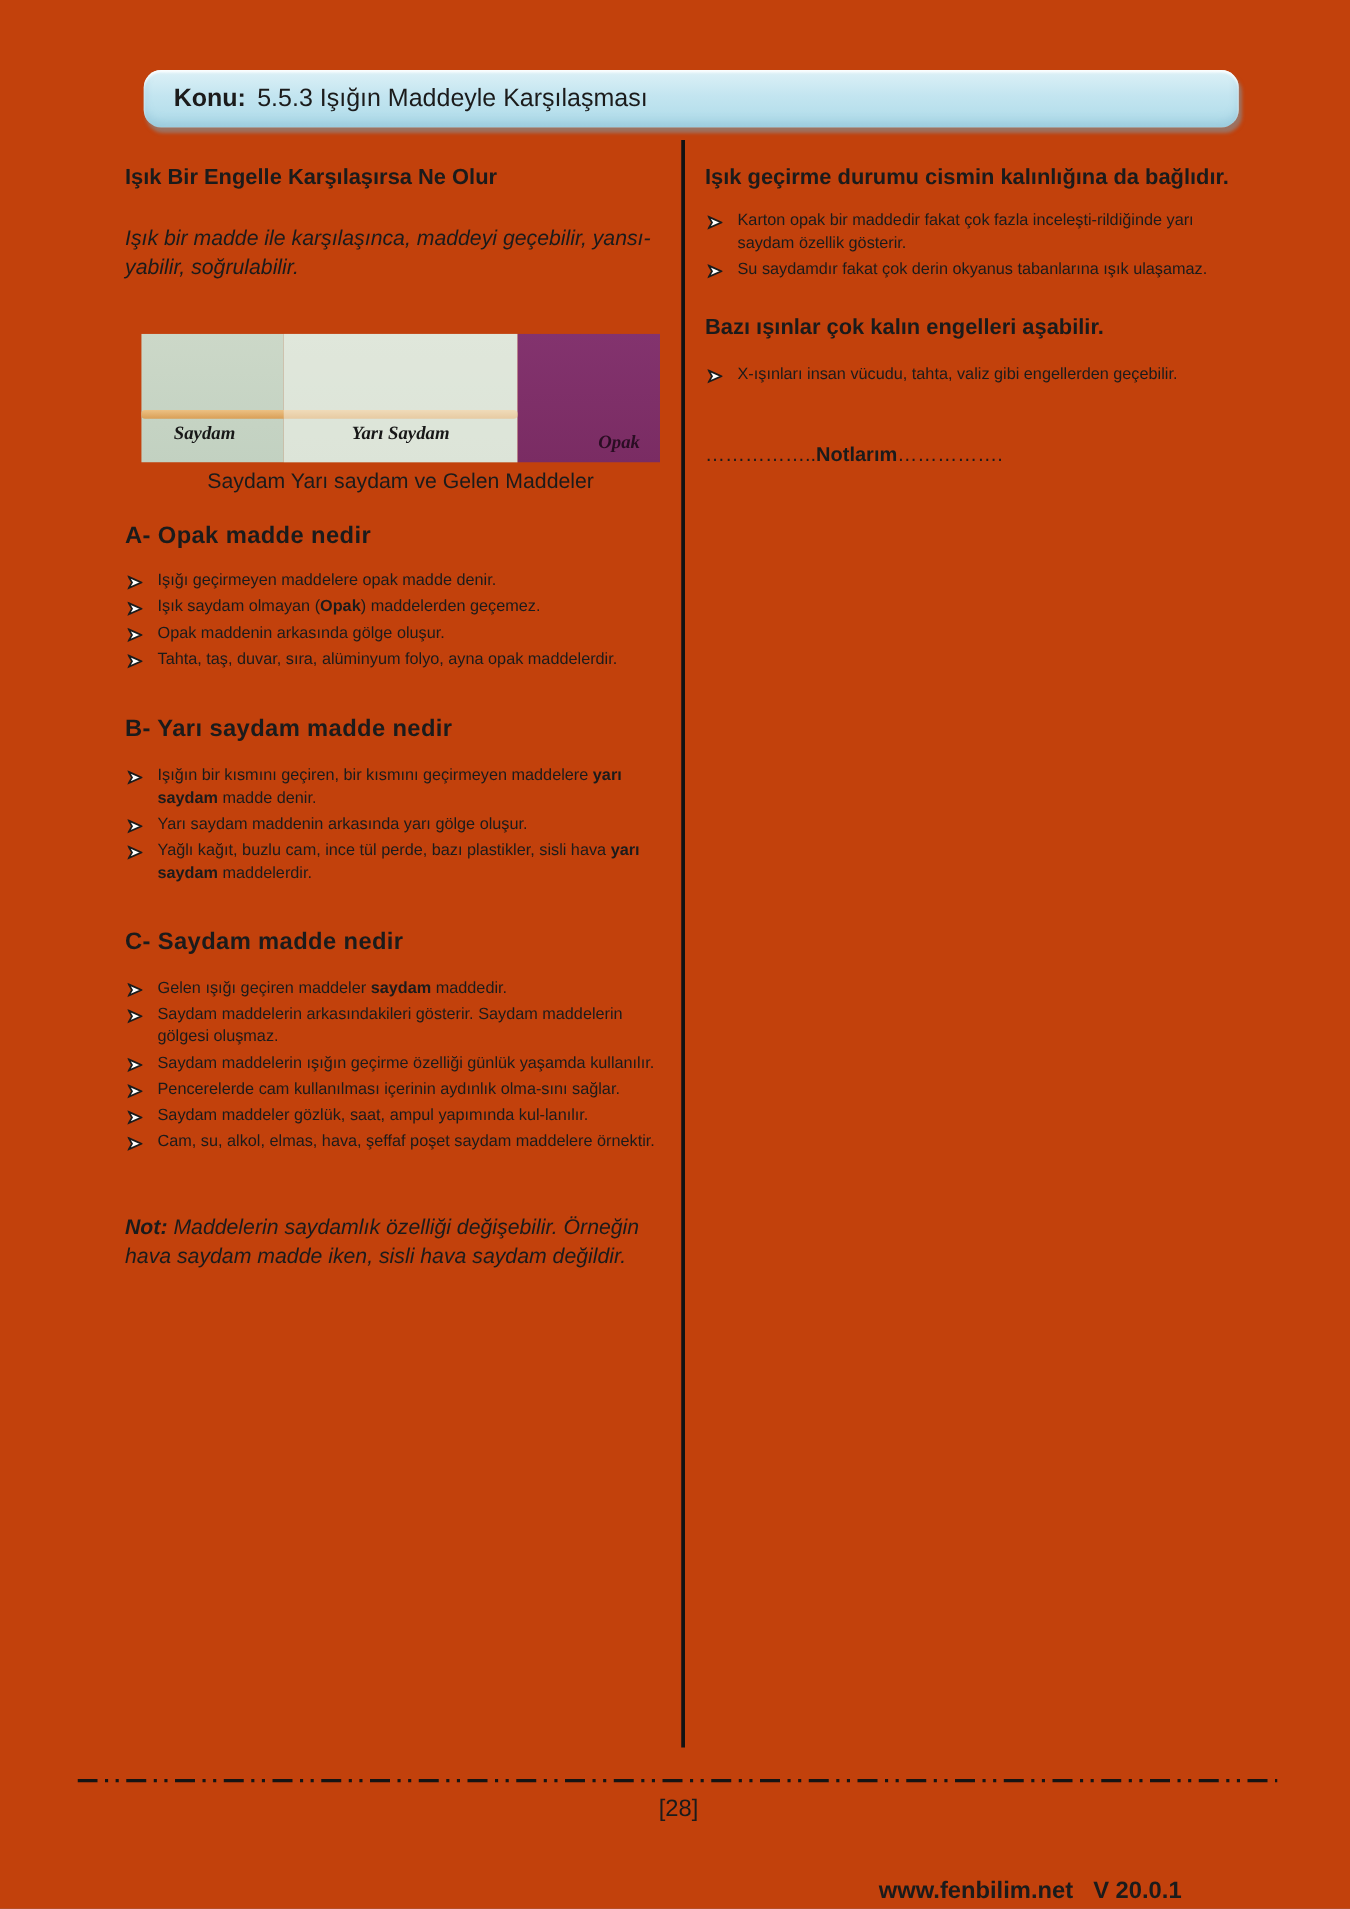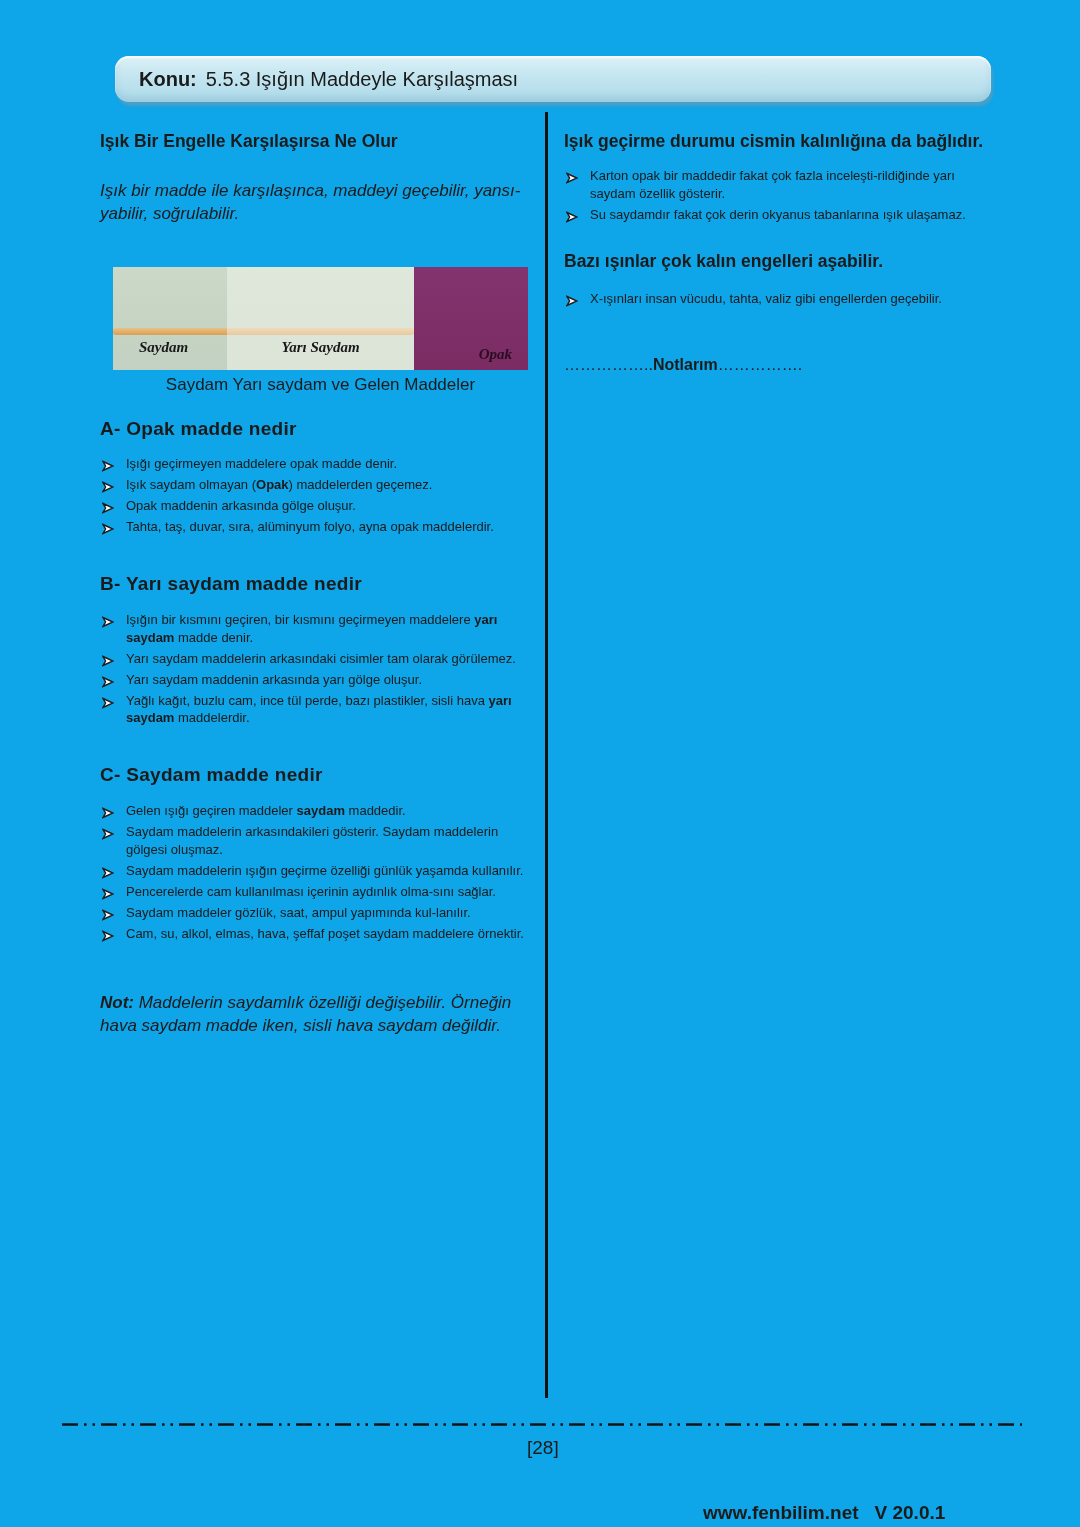--- a/index.html
+++ b/index.html
@@ -6,21 +6,21 @@
   body{
     font-family:"Liberation Sans","DejaVu Sans",sans-serif;
     color:#1b1b1b;
     background:#888;
   }
   .page{
     position:relative;
     width:1080px;
     height:1527px;
     margin:0 auto;
-    background:#0ea5e9;
+    background:#c2410c;
     overflow:hidden;
   }
   
   .banner{
     position:absolute;
     left:115px; top:56px;
     width:876px; height:46px;
     border-radius:14px;
     background:linear-gradient(180deg,#ddf1f7 0%,#c3e5f0 45%,#aedbe9 100%);
     box-shadow:2px 4px 3px rgba(125,155,170,.55),
@@ -179,26 +179,20 @@
       <li>
         <span class="blt"><svg width="12" height="12" viewBox="0 0 12 12">
               <path d="M1 1.5 L11 6 L1 10.5 L3.6 6 Z" fill="#ffffff" stroke="#1b1b1b" stroke-width="1.4" stroke-linejoin="miter"></path>
             </svg></span>
         <span class="txt"><span>Işığın bir kısmını geçiren, bir kısmını geçirmeyen maddelere </span><b>yarı saydam</b><span> madde denir.</span></span>
       </li>
       <li>
         <span class="blt"><svg width="12" height="12" viewBox="0 0 12 12">
               <path d="M1 1.5 L11 6 L1 10.5 L3.6 6 Z" fill="#ffffff" stroke="#1b1b1b" stroke-width="1.4" stroke-linejoin="miter"></path>
             </svg></span>
-        <span class="txt"><span>Yarı saydam maddelerin arkasındaki cisimler tam olarak görülemez.</span><b></b><span></span></span>
-      </li>
-      <li>
-        <span class="blt"><svg width="12" height="12" viewBox="0 0 12 12">
-              <path d="M1 1.5 L11 6 L1 10.5 L3.6 6 Z" fill="#ffffff" stroke="#1b1b1b" stroke-width="1.4" stroke-linejoin="miter"></path>
-            </svg></span>
         <span class="txt"><span>Yarı saydam maddenin arkasında yarı gölge oluşur.</span><b></b><span></span></span>
       </li>
       <li>
         <span class="blt"><svg width="12" height="12" viewBox="0 0 12 12">
               <path d="M1 1.5 L11 6 L1 10.5 L3.6 6 Z" fill="#ffffff" stroke="#1b1b1b" stroke-width="1.4" stroke-linejoin="miter"></path>
             </svg></span>
         <span class="txt"><span>Yağlı kağıt, buzlu cam, ince tül perde, bazı plastikler, sisli hava </span><b>yarı saydam</b><span> maddelerdir.</span></span>
       </li>
     </ul>
 

